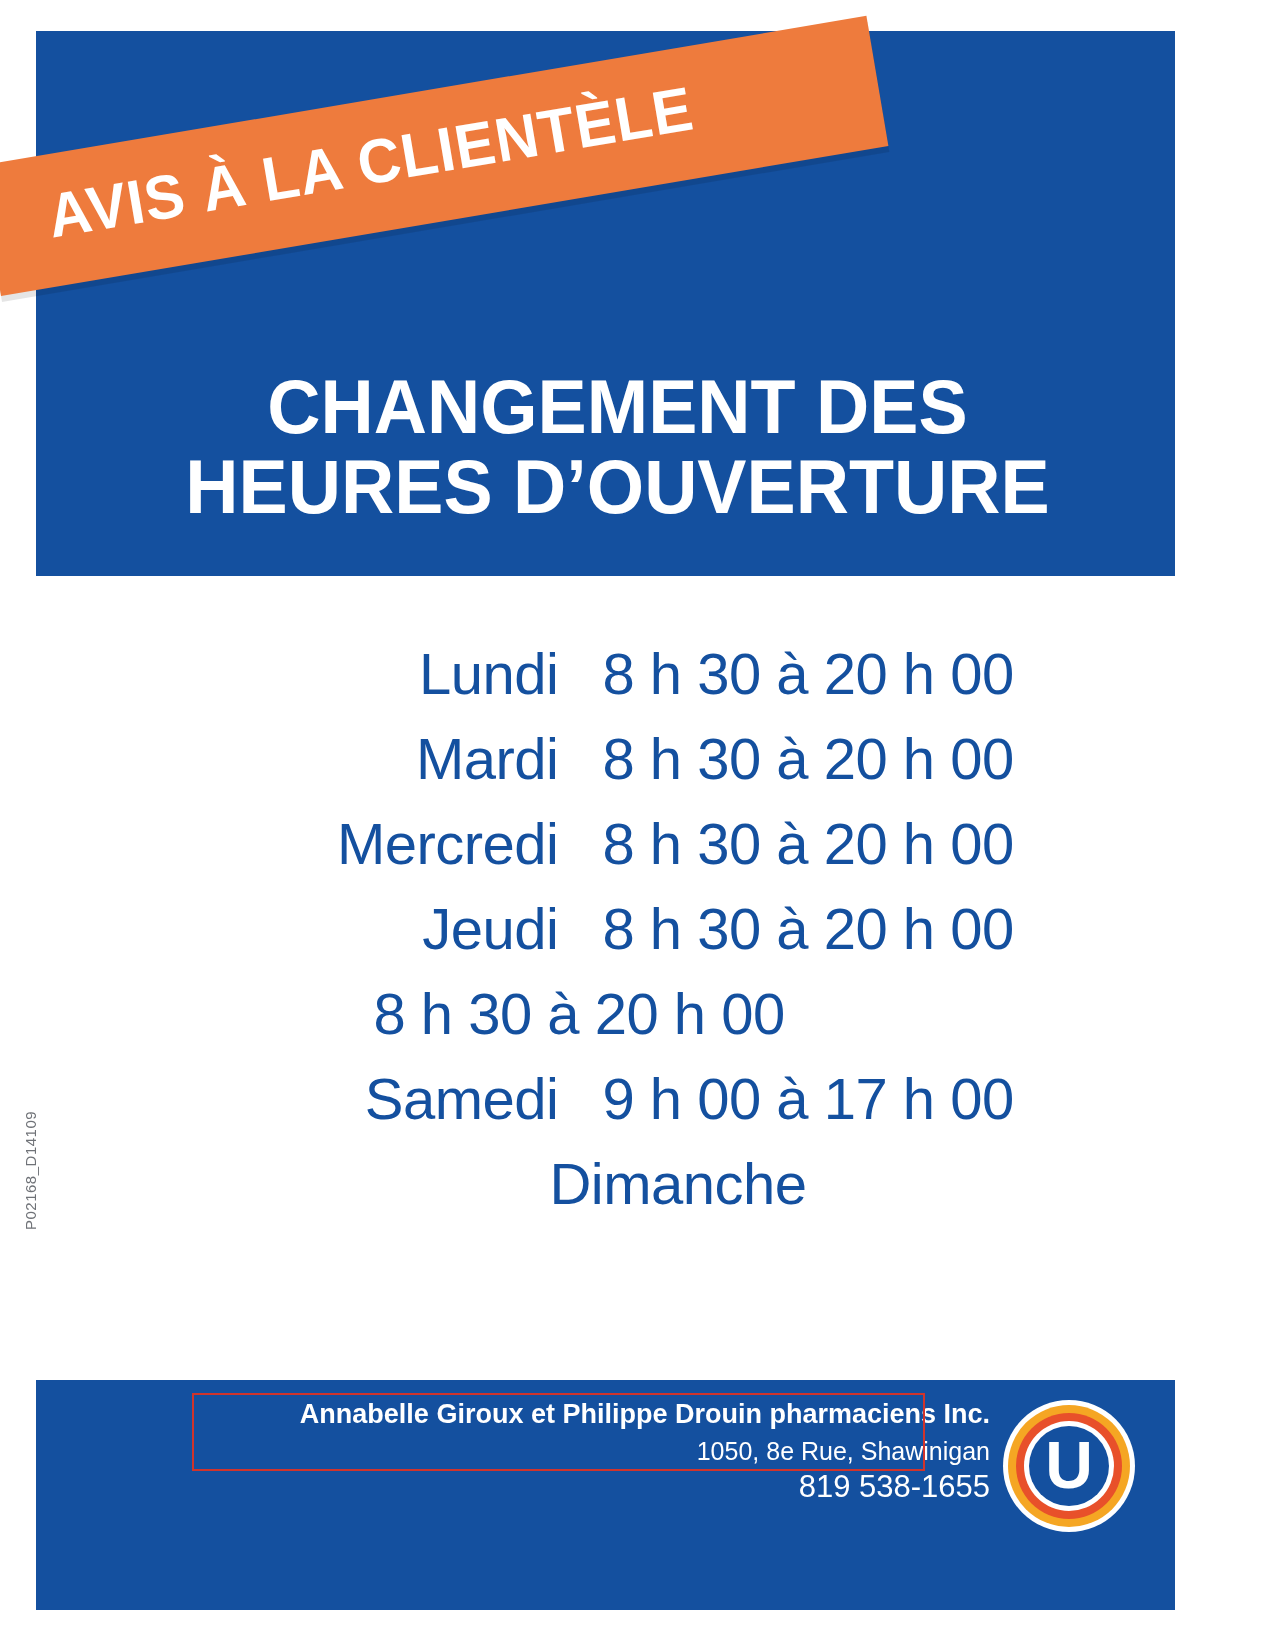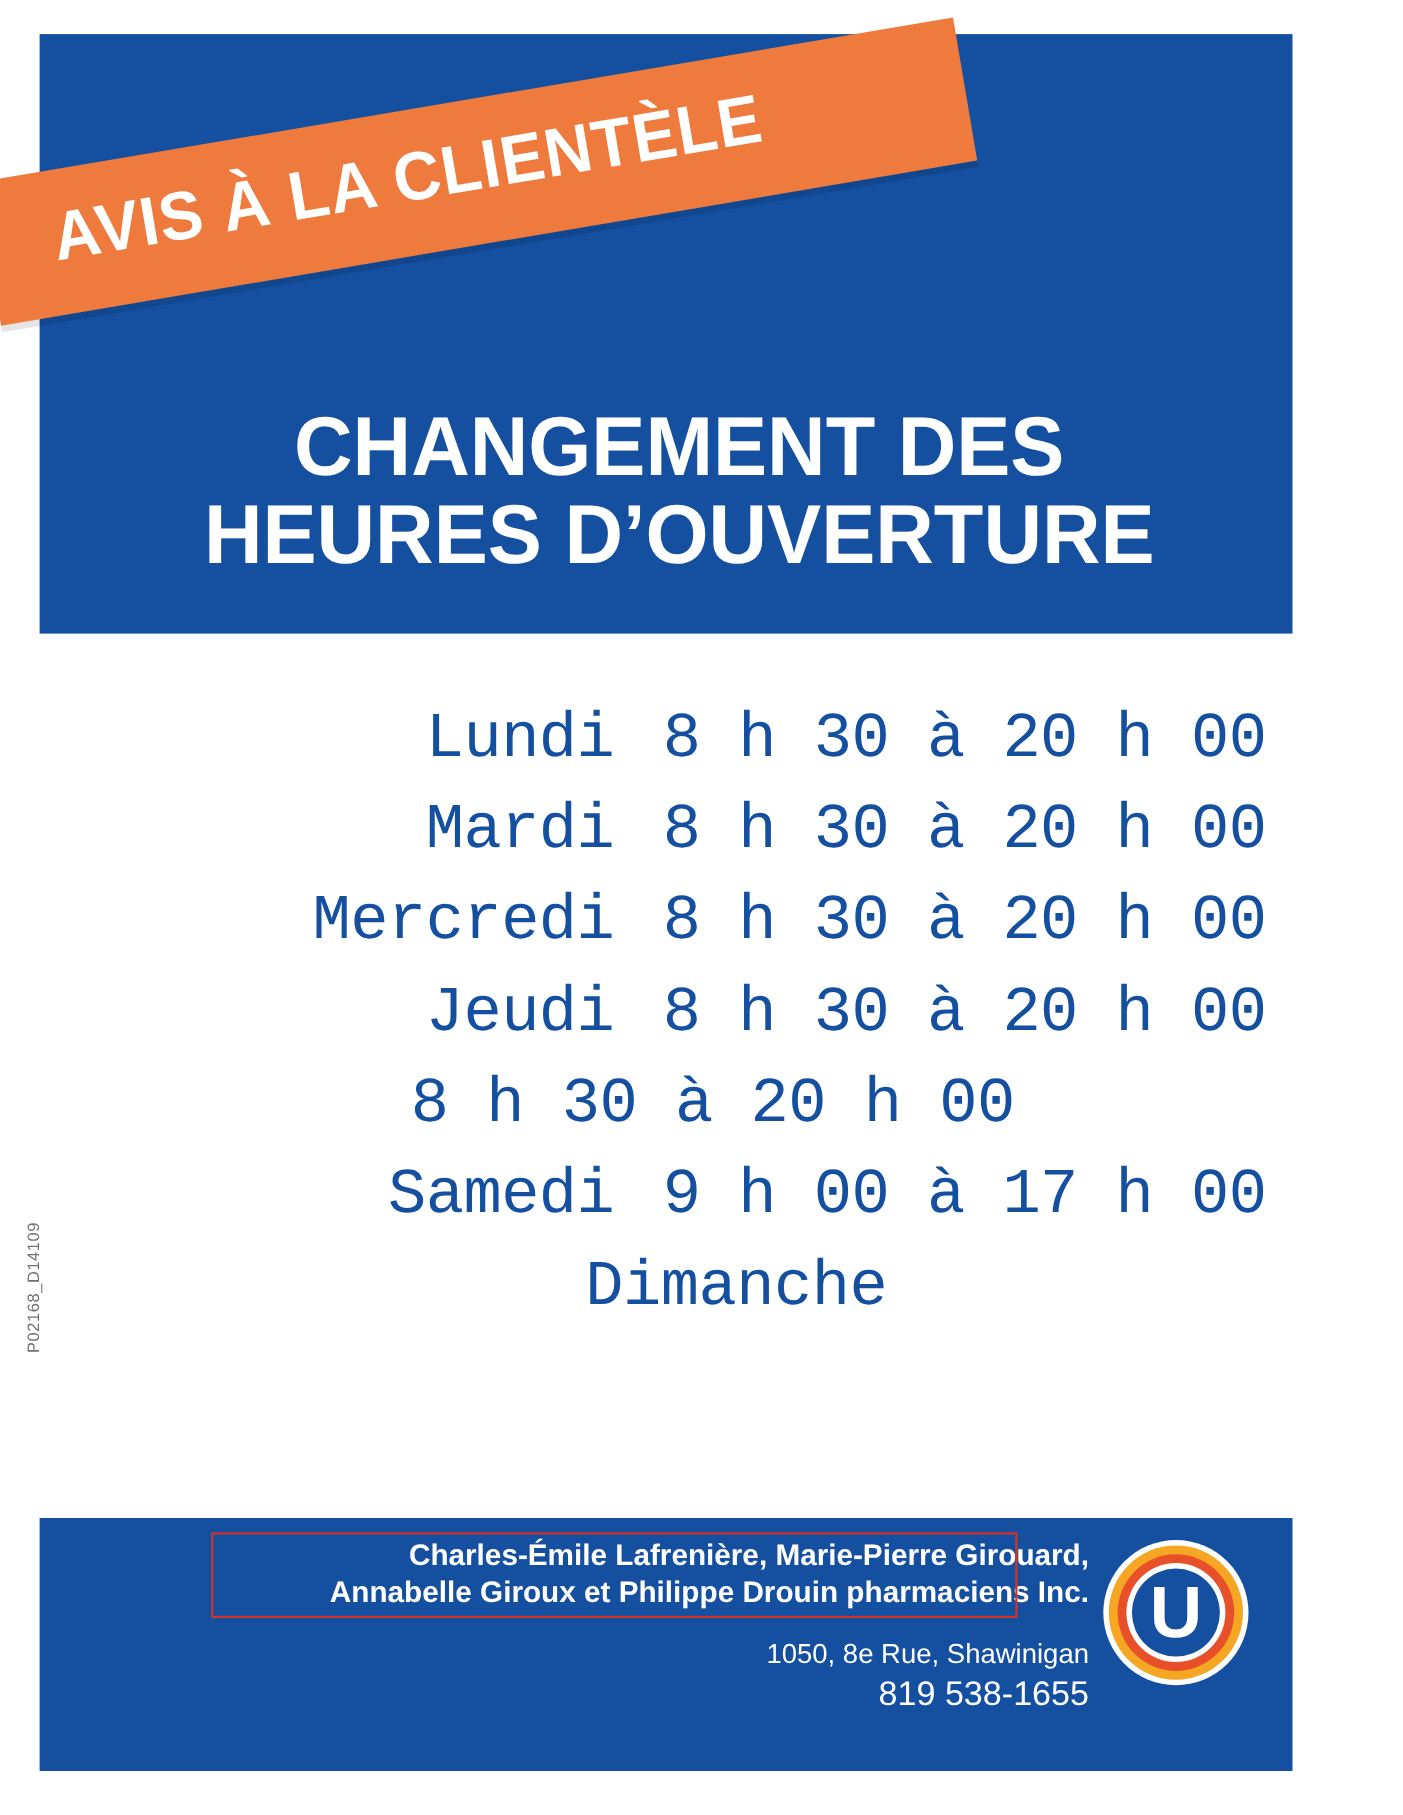--- a/index.html
+++ b/index.html
@@ -94,21 +94,20 @@
     position: absolute;
     left: 36px;
     top: 640px;
     width: 1139px;
   }
   .hours-row {
     display: flex;
     align-items: center;
     justify-content: center;
     margin-bottom: 18px;
-    font-family: Liberation Mono, monospace;
   }
   .day {
     color: #14509f;
     font-size: 58px;
     font-weight: normal;
     text-align: right;
     width: 430px;
     padding-right: 28px;
     letter-spacing: -0.5px;
   }
@@ -165,21 +164,21 @@
   .redbox {
     position: absolute;
     left: 192px;
     top: 1393px;
     width: 733px;
     height: 78px;
     border: 2px solid #d0342c;
     box-sizing: border-box;
   }
   .footer-addr {
-    margin-top: 24px;
+    margin-top: 4px;
     font-size: 25px;
     font-weight: normal;
     line-height: 1.3;
   }
   .footer-phone {
     font-size: 31px;
     font-weight: normal;
     line-height: 1.3;
   }
 
@@ -283,21 +282,20 @@
       <div class="day">Dimanche</div>
     </div>
   </div>
 
   <div class="side-code">P02168_D14109</div>
 
   <div class="footer-band"></div>
 
   <div class="footer-text">
     <div class="pharma-names">
-      <div>Charles-Émile Lafrenière, Marie-Pierre Girouard,</div>
       <div>Annabelle Giroux et Philippe Drouin pharmaciens Inc.</div>
     </div>
     <div class="footer-addr">1050, 8e Rue, Shawinigan</div>
     <div class="footer-phone">819 538-1655</div>
   </div>
 
   <div class="redbox"></div>
 
   <div class="logo">
     <div class="ring-outer"></div>

